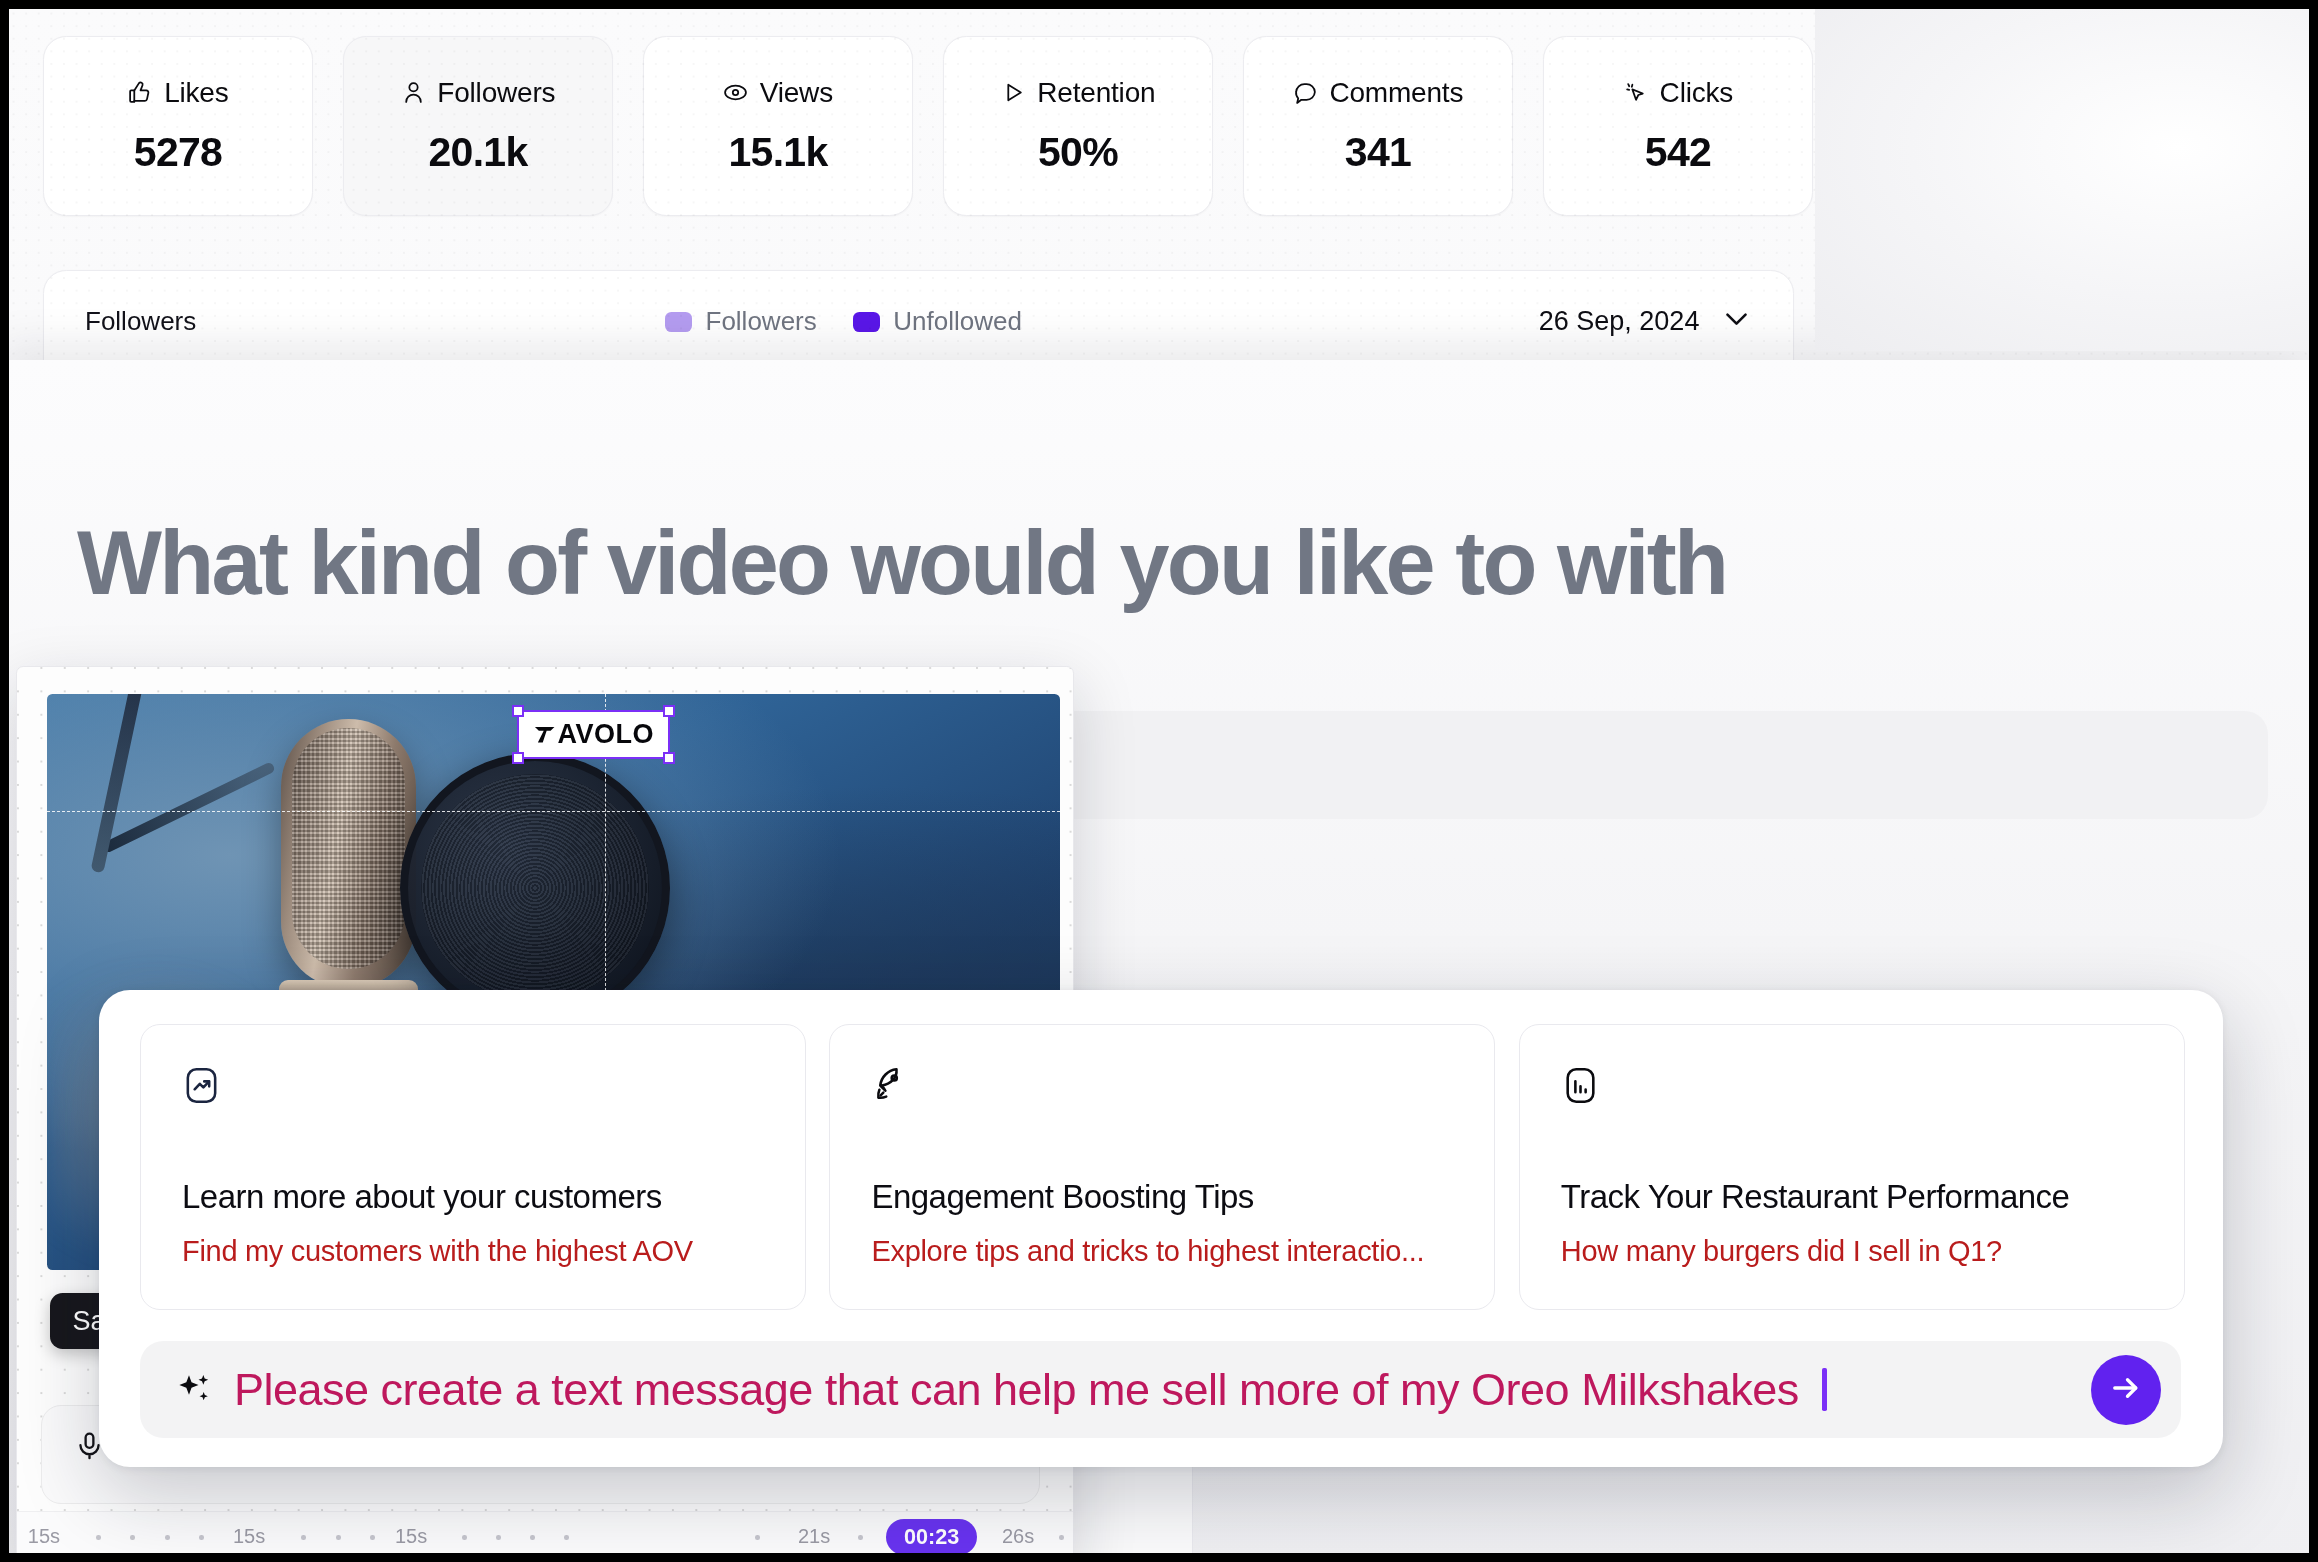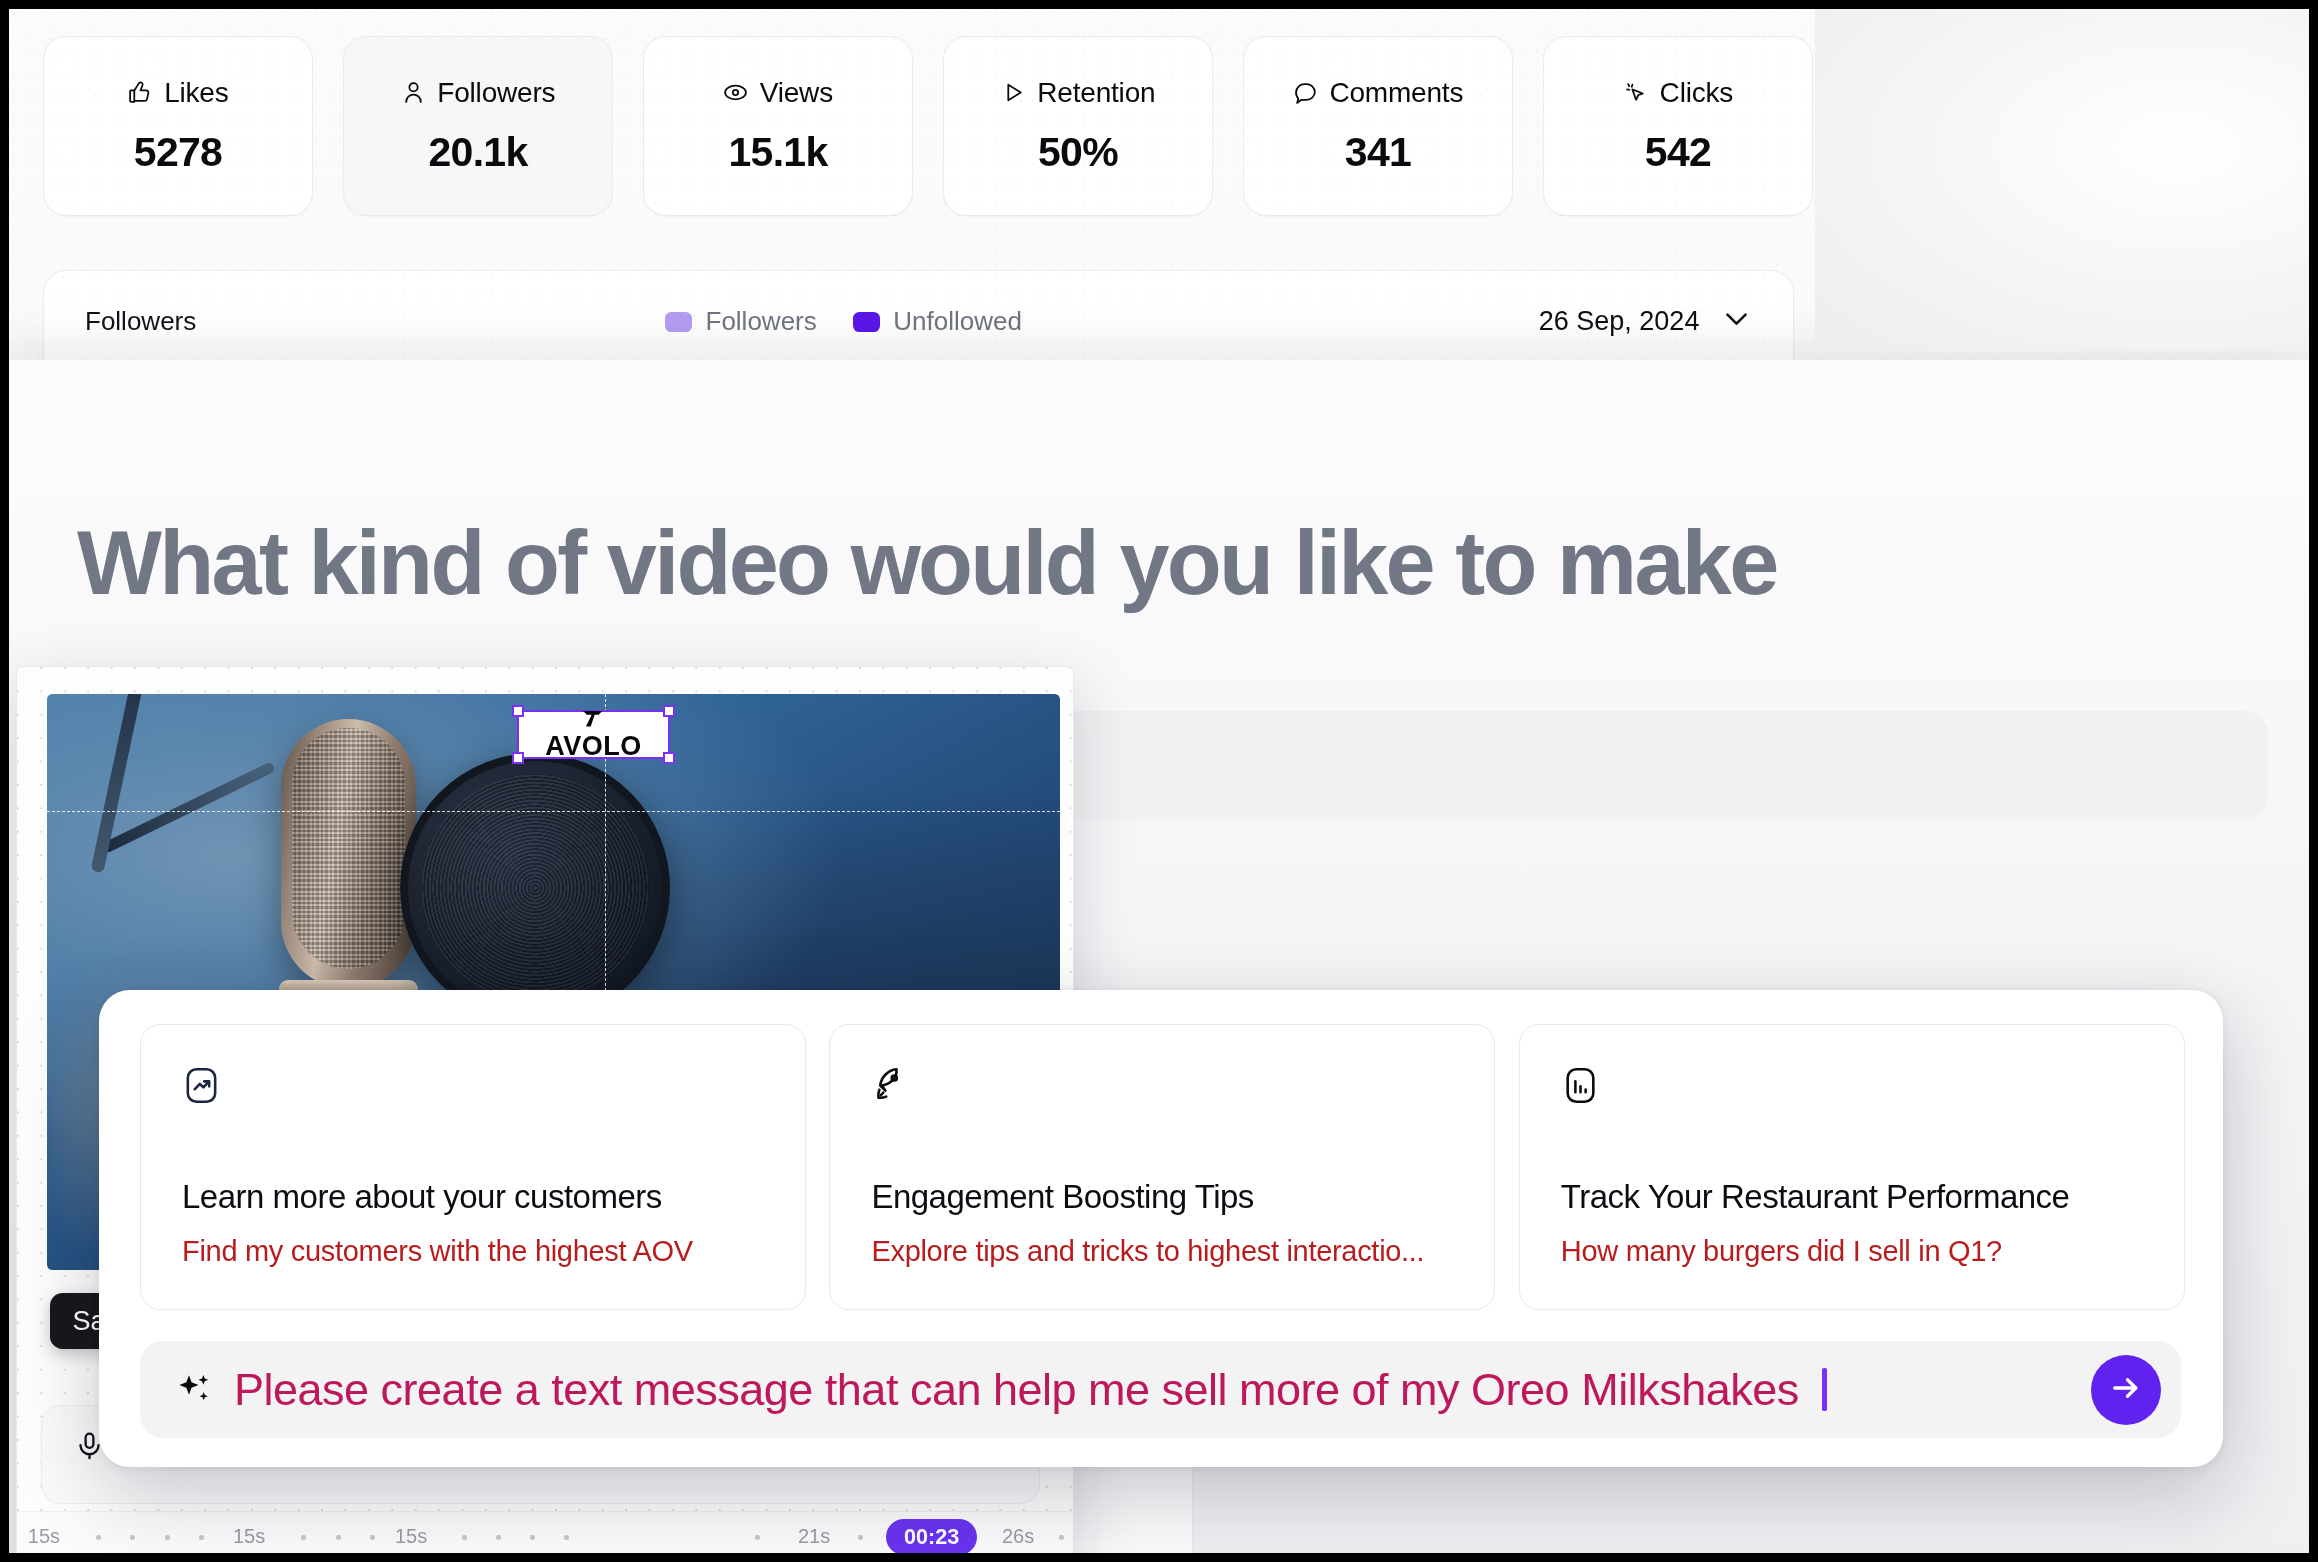--- a/index.html
+++ b/index.html
@@ -200,21 +200,21 @@
   
   .guide-h{ position:absolute; left:0; right:0; top:117px; border-top:1.8px dashed rgba(255,255,255,.85); }
   .guide-v{ position:absolute; top:0; bottom:0; left:558px; border-left:1.8px dashed rgba(255,255,255,.85); }
   .logo-box{
     position:absolute; left:754px; top:671px; width:153px; height:49px;
     background:#ffffff; border:2.7px solid #7b2ff7;
     display:flex; align-items:center; justify-content:center;
   }
   .logo-box .logo-txt{
     font-size:27px; font-weight:800; color:#07070b; letter-spacing:0.5px;
-    display:flex; align-items:center;flex-direction:column;
+    display:flex; align-items:center;
   }
   .handle{ position:absolute; width:12.6px; height:12.6px; background:#fff; border:2.7px solid #7b2ff7; }
   .h-tl{ left:-7.2px; top:-7.2px; } .h-tr{ right:-7.2px; top:-7.2px; }
   .h-bl{ left:-7.2px; bottom:-7.2px; } .h-br{ right:-7.2px; bottom:-7.2px; }
 
   .save-btn{
     position:absolute; left:50px; top:1292px; width:144px; height:56px;
     background:#17171c; color:#fff; border-radius:12.6px;
     display:flex; align-items:center; padding-left:22.5px;
     font-size:27px; font-weight:500;
@@ -404,21 +404,21 @@
               <path d="M5 9l7 7 7-7"></path>
             </svg>
         </span>
       </div>
     </div>
 
     <div id="glow"></div>
   </div>
 
   <div id="hero">
-    <div class="hero-h2">What kind of video would you like to make</div>
+    <div class="hero-h2">What kind of video would you like to with</div>
 
     <div class="hero-input">
       <span class="txt">on social media trends</span>
       <span class="caret"></span>
     </div>
 
     <div class="tabs-row">
       <div class="tab-chip">unts</div>
       <div class="tab-chip">Ambiance</div>
       <div class="tab-chip">Product Demos</div>

